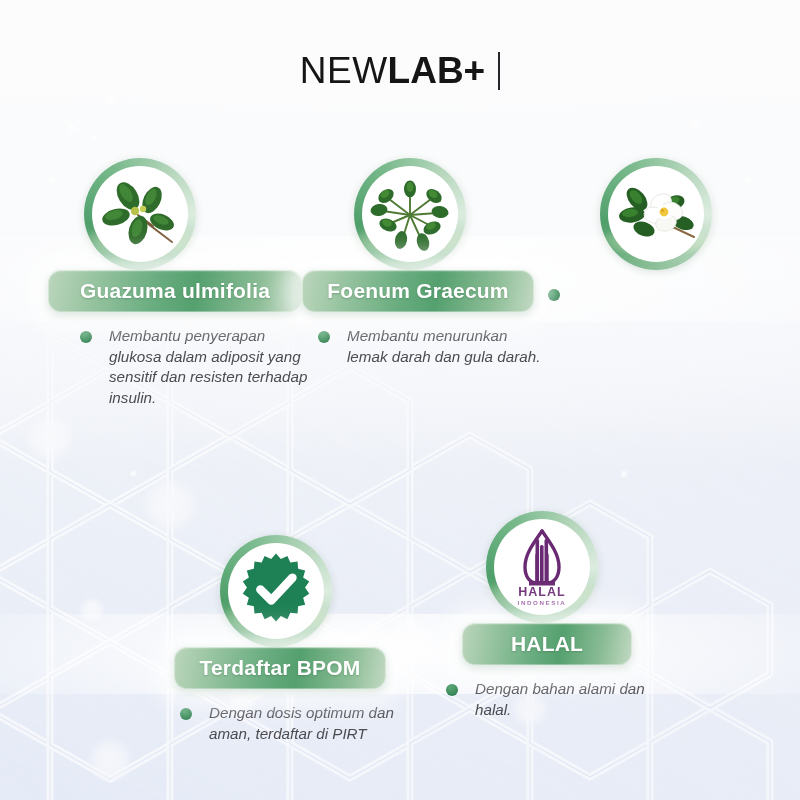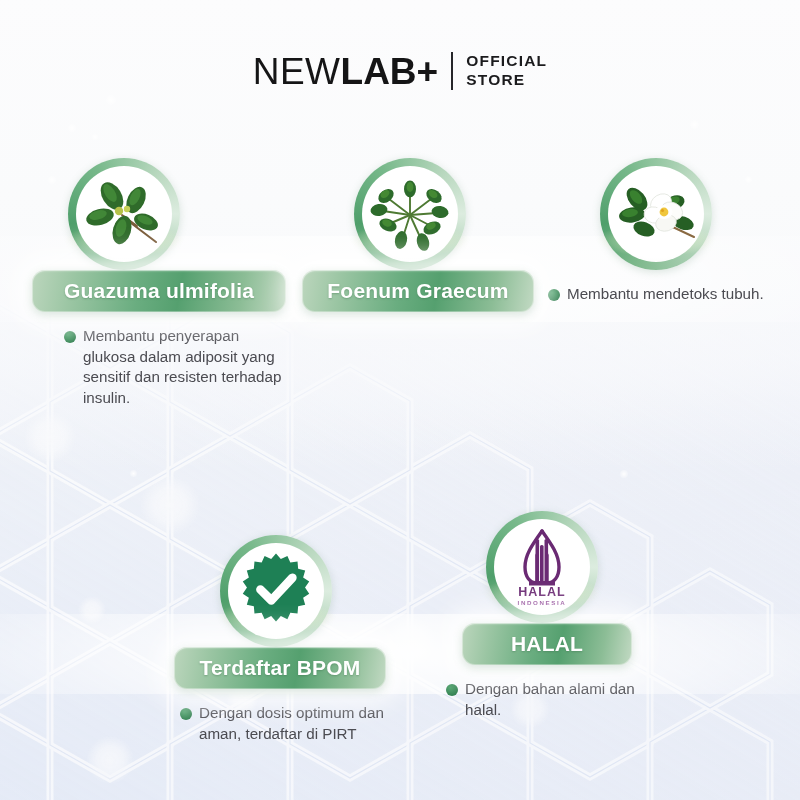--- a/index.html
+++ b/index.html
@@ -48,21 +48,21 @@
 
   .sparkle{
     position:absolute; border-radius:50%;
     background:radial-gradient(circle, rgba(255,255,255,.95) 0%, rgba(255,255,255,.45) 45%, rgba(255,255,255,0) 100%);
     pointer-events:none;
   }
 
   
   .logo{
     position:absolute; top:52px; left:0; right:0;
-    display:flex; align-items:center; justify-content:center;
+    display:flex; justify-content:center;
     gap:13px;
   }
   .logo-word{
     font-size:37px; letter-spacing:.5px; color:#151516; line-height:1;
     white-space:nowrap;
   }
   .logo-new{ font-weight:300; }
   .logo-lab{ font-weight:800; letter-spacing:0px; }
   .logo-div{
     width:2px; height:38px; background:#26262a;
@@ -117,36 +117,37 @@
   }
   .pill-label{
     font-size:21px; font-weight:700; color:#ffffff;
     letter-spacing:.2px; white-space:nowrap;
     text-shadow:0 1px 2px rgba(60,110,75,.40);
   }
 
   
   .bullets{ margin-top:14px; }
   .bullet{
-    display:flex; gap:7px; align-items:flex-start;
+    display:flex; gap:17px; align-items:flex-start;
     margin-bottom:15px;
+    font-style:italic;
   }
   .bullet:last-child{ margin-bottom:0; }
   .dot{
     flex:0 0 auto; width:12px; height:12px; border-radius:50%;
     background:radial-gradient(circle at 35% 32%, #4fa26c 0%, #2f7e4e 75%, #2b744a 100%);
     margin-top:5px;
   }
   .btext{
     font-size:15.2px; line-height:1.36; color:#4b4b51;
     font-weight:400;
   }
 
   
-  #card-guazuma{ left:24px;  top:158px; width:268px; }
+  #card-guazuma{ left:40px;  top:158px; width:268px; }
   #card-guazuma .pill{ width:254px; margin-left:8px; }
   #card-guazuma .emblem{ margin-left:44px; }
   #card-guazuma .bullets{ padding-left:40px; }
 
   #card-foenum{ left:296px; top:158px; width:248px; }
   #card-foenum .pill{ width:232px; margin-left:6px; }
   #card-foenum .emblem{ margin-left:58px; }
   #card-foenum .bullets{ padding-left:22px; }
 
   #card-camelia{ left:548px; top:158px; width:246px; }
@@ -237,24 +238,20 @@
   <div class="sparkle" style="left:92px;top:134px;width:6px;height:6px;"></div>
   <div class="sparkle" style="left:48px;top:176px;width:8px;height:8px;"></div>
   <div class="sparkle" style="left:690px;top:120px;width:9px;height:9px;"></div>
   <div class="sparkle" style="left:745px;top:176px;width:7px;height:7px;"></div>
   <div class="sparkle" style="left:620px;top:470px;width:8px;height:8px;"></div>
   <div class="sparkle" style="left:130px;top:470px;width:7px;height:7px;"></div>
 
   <div class="logo">
     <div class="logo-word"><span class="logo-new">NEW</span><span class="logo-lab">LAB+</span></div>
     <div class="logo-div"></div>
-    <div class="logo-official">
-      <div>OFFICIAL</div>
-      <div>STORE</div>
-    </div>
   </div>
 
   <div class="card" id="card-guazuma">
     <div class="emblem">
       <div class="emblem-inner">
         <svg width="82" height="72" viewBox="0 0 82 72" aria-hidden="true">
           <g stroke="#7a5c3a" stroke-width="2.1" fill="none" stroke-linecap="round">
             <path d="M73 64 L44 42"></path>
             <path d="M54 48 L39 37"></path>
             <path d="M47 43 L33 46"></path>
@@ -322,20 +319,24 @@
             <ellipse cx="18" cy="46" rx="5" ry="3.4" transform="rotate(22 18 46)"></ellipse>
             <ellipse cx="62" cy="49" rx="5" ry="3.4" transform="rotate(-24 62 49)"></ellipse>
           </g>
         </svg>
       </div>
     </div>
     <div class="pill">
       <span class="pill-label">Foenum Graecum</span>
     </div>
     <div class="bullets">
+      <div class="bullet">
+        <span class="dot"></span>
+        <span class="btext">Membantu menurunkan lemak darah dan gula darah.</span>
+      </div>
     </div>
   </div>
 
   <div class="card" id="card-camelia">
     <div class="emblem">
       <div class="emblem-inner">
         <svg width="84" height="66" viewBox="0 0 84 66" aria-hidden="true">
           <g stroke="#8a6a42" stroke-width="2" fill="none" stroke-linecap="round">
             <path d="M80 56 L46 40"></path>
               <path d="M58 47 L44 34"></path>
@@ -360,21 +361,20 @@
             <ellipse cx="50" cy="31" rx="8.5" ry="7" fill="#ffffff"></ellipse>
           </g>
           <circle cx="50" cy="31" r="4.4" fill="#f0c63c"></circle>
           <circle cx="48.5" cy="29.5" r="1.5" fill="#e0a21f"></circle>
         </svg>
       </div>
     </div>
     <div class="bullets">
       <div class="bullet">
         <span class="dot"></span>
-        <span class="btext">Membantu mendetoks tubuh.</span>
       </div>
     </div>
   </div>
 
   <div class="card" id="card-bpom">
     <div class="emblem">
       <div class="emblem-inner">
         <svg width="78" height="78" viewBox="0 0 100 100" aria-hidden="true">
           <path fill="#1e8055" d="M50 2
             L56.2 9.0 L64.6 5.0 L68.4 13.4 L77.6 12.2 L78.4 21.6 L87.4 23.6 L84.8 32.6

